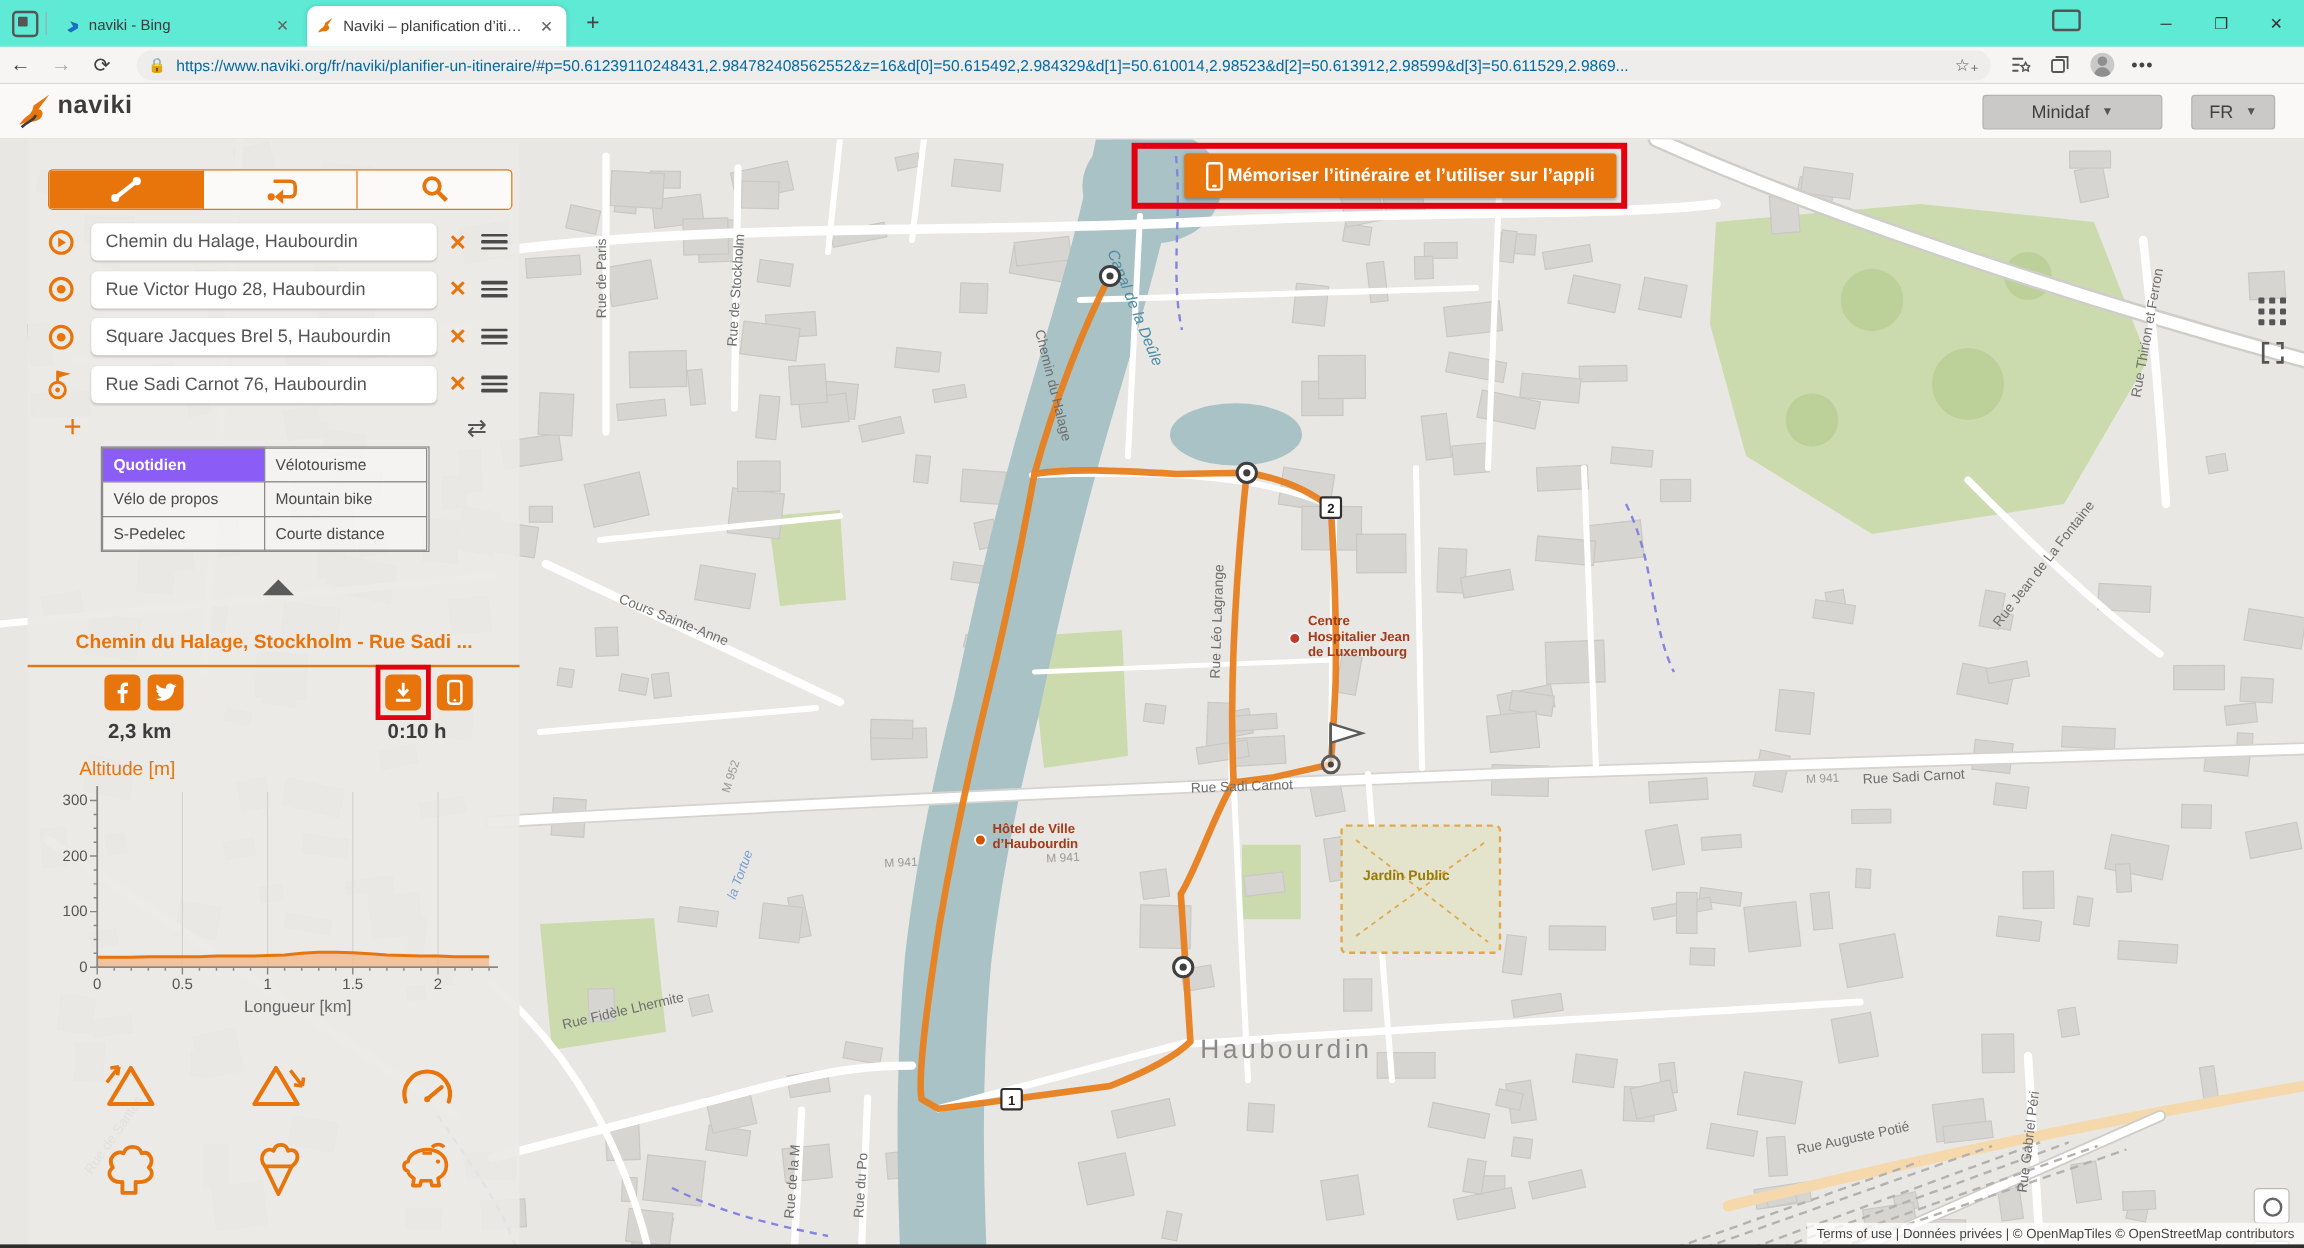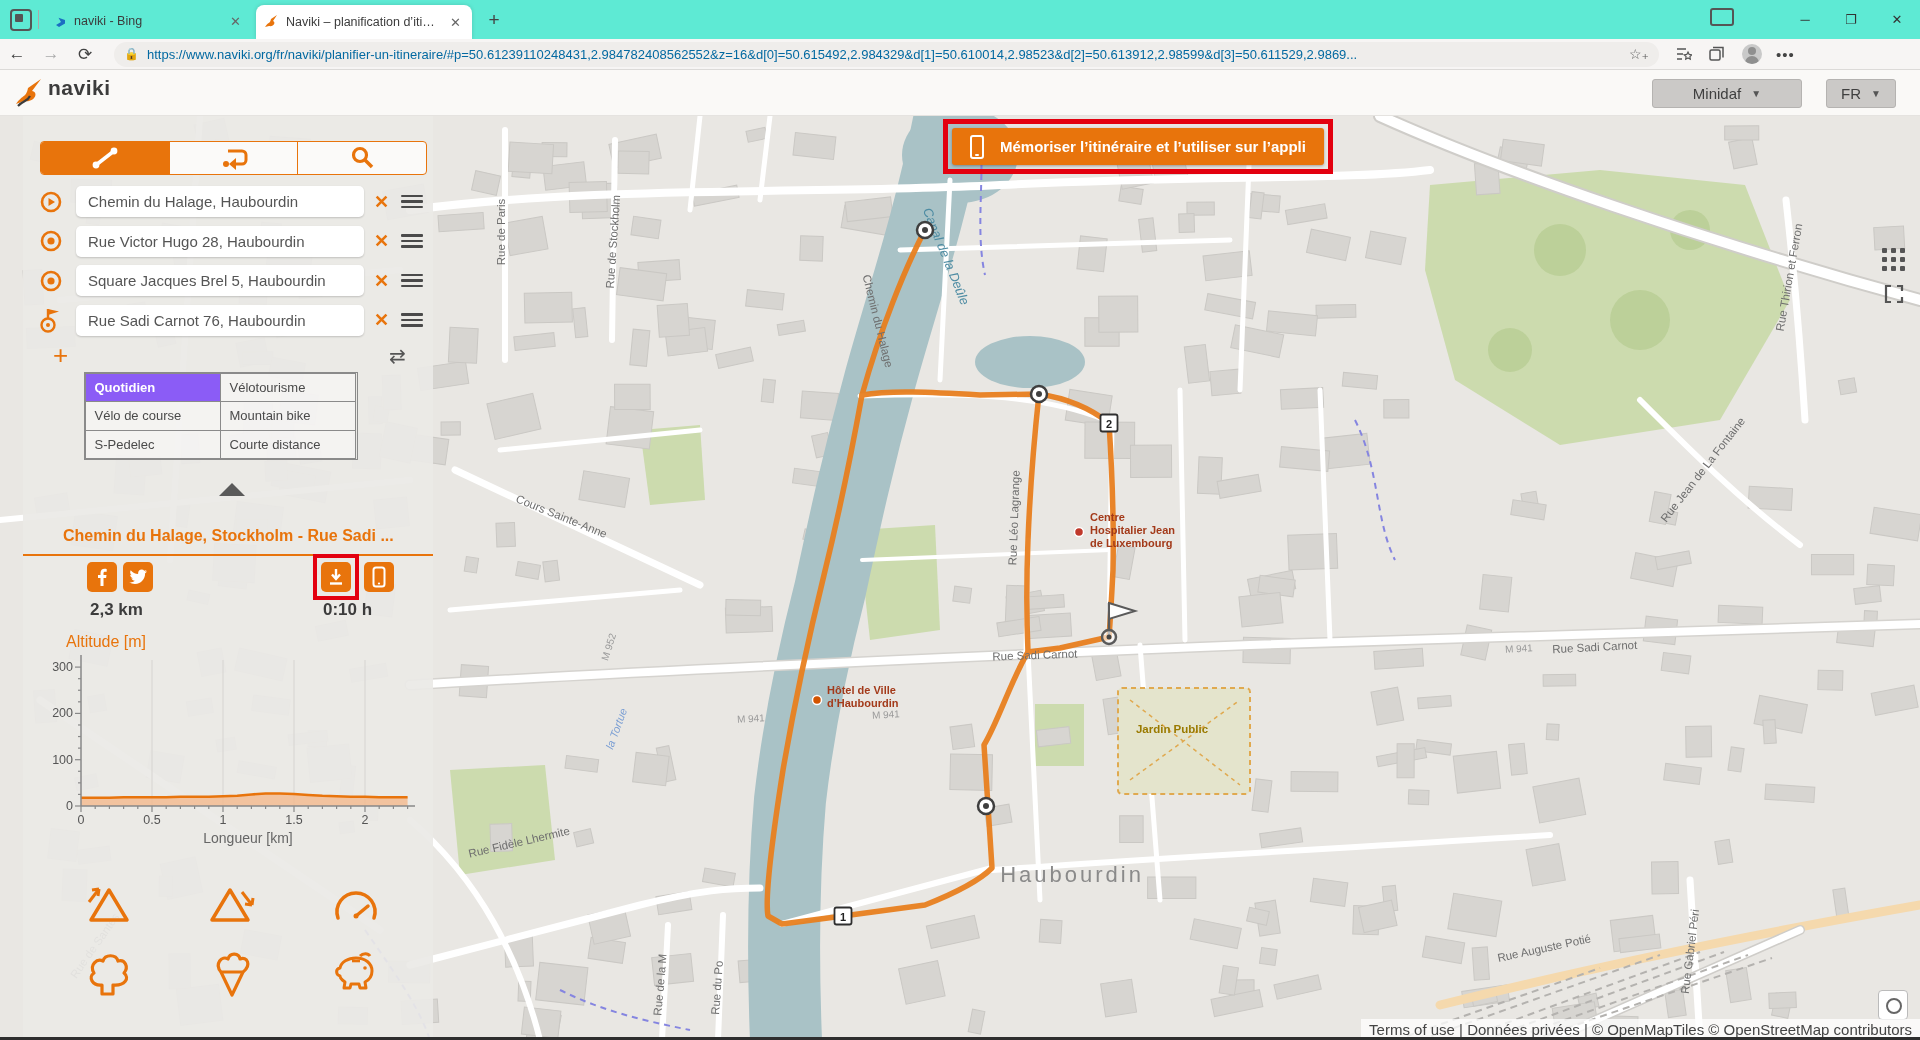--- a/index.html
+++ b/index.html
@@ -58,25 +58,25 @@
   .ml-shield { font-size:10px; fill:#9a9a9a; }
 
   .map-ctl { position:absolute; z-index:20; }
   .grid-dots { left:1882px; top:132px; width:24px; height:24px; display:grid; grid-template-columns:repeat(3,1fr); gap:3px; }
   .grid-dots i { width:5px; height:5px; background:#555; border-radius:1px; }
   .expand-ico { left:1884px; top:168px; width:20px; height:20px; }
   .locate-btn { left:1878px; top:874px; width:30px; height:30px; background:#fff; border:1px solid #bbb; border-radius:4px; }
   .locate-btn:before { content:""; position:absolute; left:7px; top:7px; width:12px; height:12px; border:2px solid #666; border-radius:50%; }
   .zoom-btn { left:1878px; width:30px; height:28px; background:#fff; border:1px solid #bbb; text-align:center; line-height:26px; font-size:19px; color:#333; border-radius:3px; }
   #zoom-in { top:918px; }
-  .attribution { position:absolute; right:0; bottom:0; height:21px; background:rgba(255,255,255,.75); padding:0 8px; font-size:15px; color:#444; line-height:21px; z-index:21; }
+  .attribution { position:absolute; right:0; bottom:0; height:21px; background:rgba(255,255,255,.75); padding:0 8px; font-size:11px; color:#444; line-height:21px; z-index:21; }
 
   
   .cta-annotation { position:absolute; left:943px; top:119px; padding:4px; border:5px solid #e3000f; z-index:40; }
-  .cta-btn { background:#e8740c; border-radius:3px; height:37px; display:flex; align-items:center; padding:0 18px; gap:16px; box-shadow:0 1px 3px rgba(0,0,0,.3); }
+  .cta-btn { background:#e8740c; border-radius:3px; height:37px; display:flex; align-items:center; padding:0 18px; gap:4px; box-shadow:0 1px 3px rgba(0,0,0,.3);margin-left:35px; }
   .cta-btn .phone { width:14px; height:24px; border:2px solid #fff; border-radius:3px; position:relative; }
   .cta-btn .phone:after { content:""; position:absolute; left:3px; bottom:1px; width:4px; height:2px; background:#fff; border-radius:1px; }
   .cta-btn .label { color:#fff; font-weight:bold; font-size:15px; }
 
   
   .sidebar { position:absolute; left:0; top:116px; width:410px; height:924px; background:rgba(235,233,230,0.93); z-index:30;margin-left:23px; }
   .side-tabs { position:absolute; left:17px; top:25px; width:387px; height:34px; display:flex; border:1px solid #e8740c; border-radius:4px; background:#fbfaf9; overflow:hidden; }
   .side-tab { flex:1; display:flex; align-items:center; justify-content:center; border-right:1px solid #e8740c; }
   .side-tab:last-child { border-right:none; }
   .side-tab.active { background:#e8740c; }
@@ -720,21 +720,21 @@
       </div>
     </div>
   <div class="add-wp">+</div>
   <div class="swap-ico">⇄</div>
   <div class="route-table" id="route-table">
       <div class="rt-row">
         <div class="rt-cell selected">Quotidien</div>
         <div class="rt-cell">Vélotourisme</div>
       </div>
       <div class="rt-row">
-        <div class="rt-cell">Vélo de course</div>
+        <div class="rt-cell">Vélo de propos</div>
         <div class="rt-cell">Mountain bike</div>
       </div>
       <div class="rt-row">
         <div class="rt-cell">S-Pedelec</div>
         <div class="rt-cell">Courte distance</div>
       </div>
     </div>
   <div class="collapse-arrow"></div>
 
   <div class="summary-title">Chemin du Halage, Stockholm - Rue Sadi ...</div>

